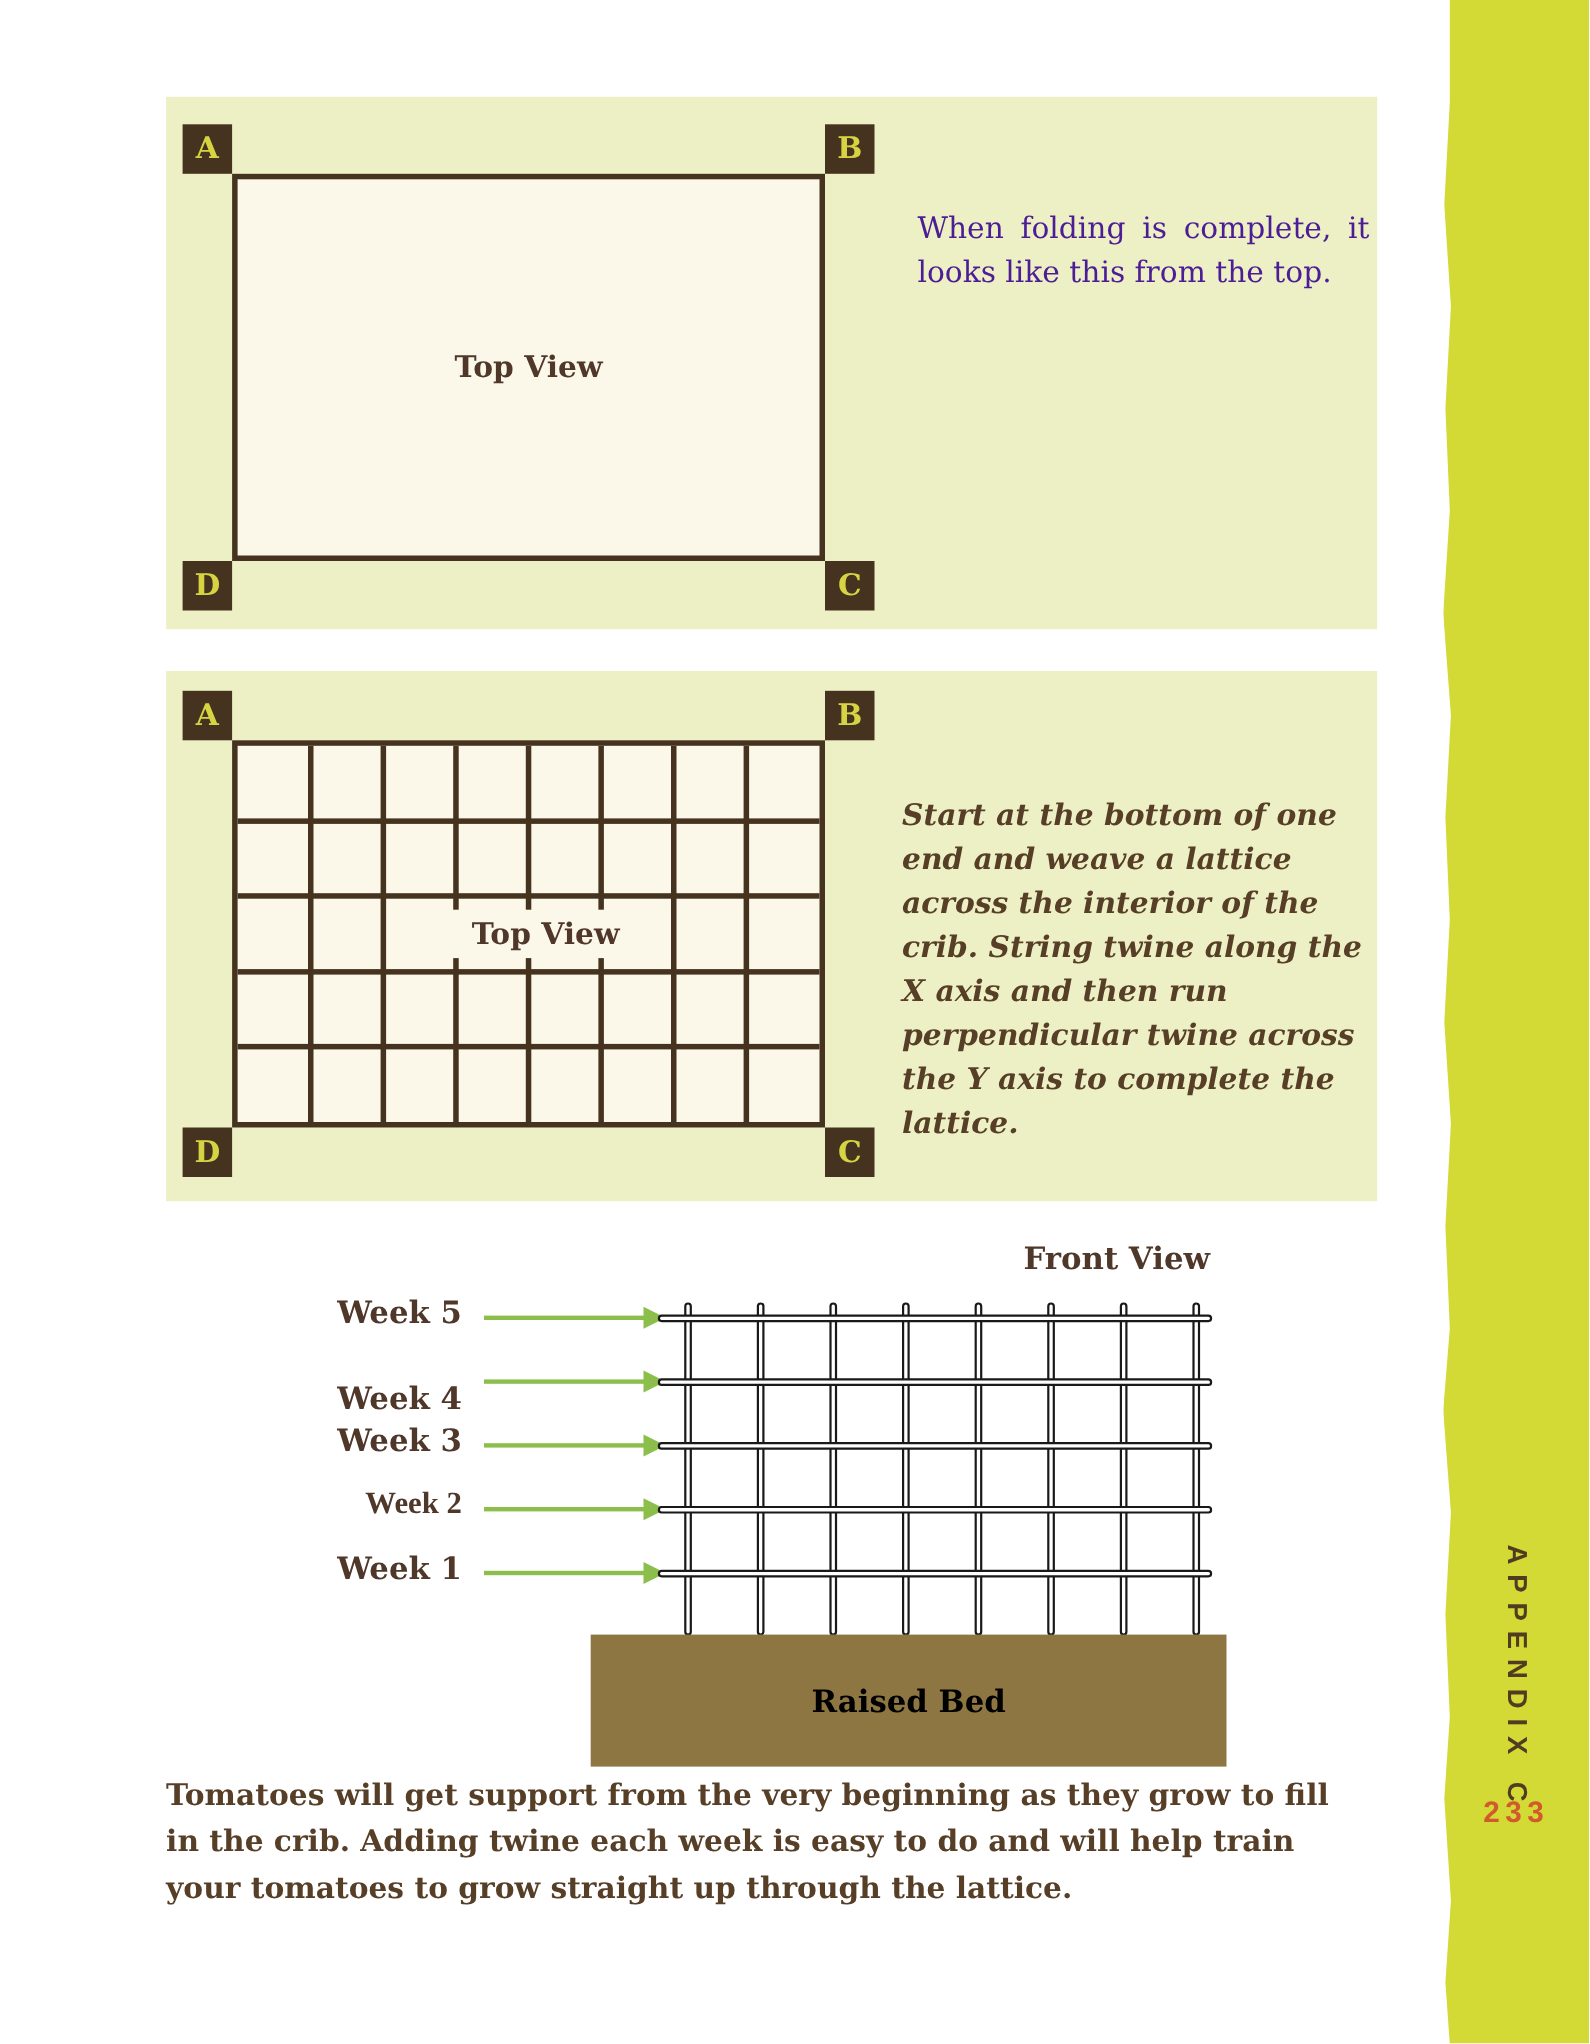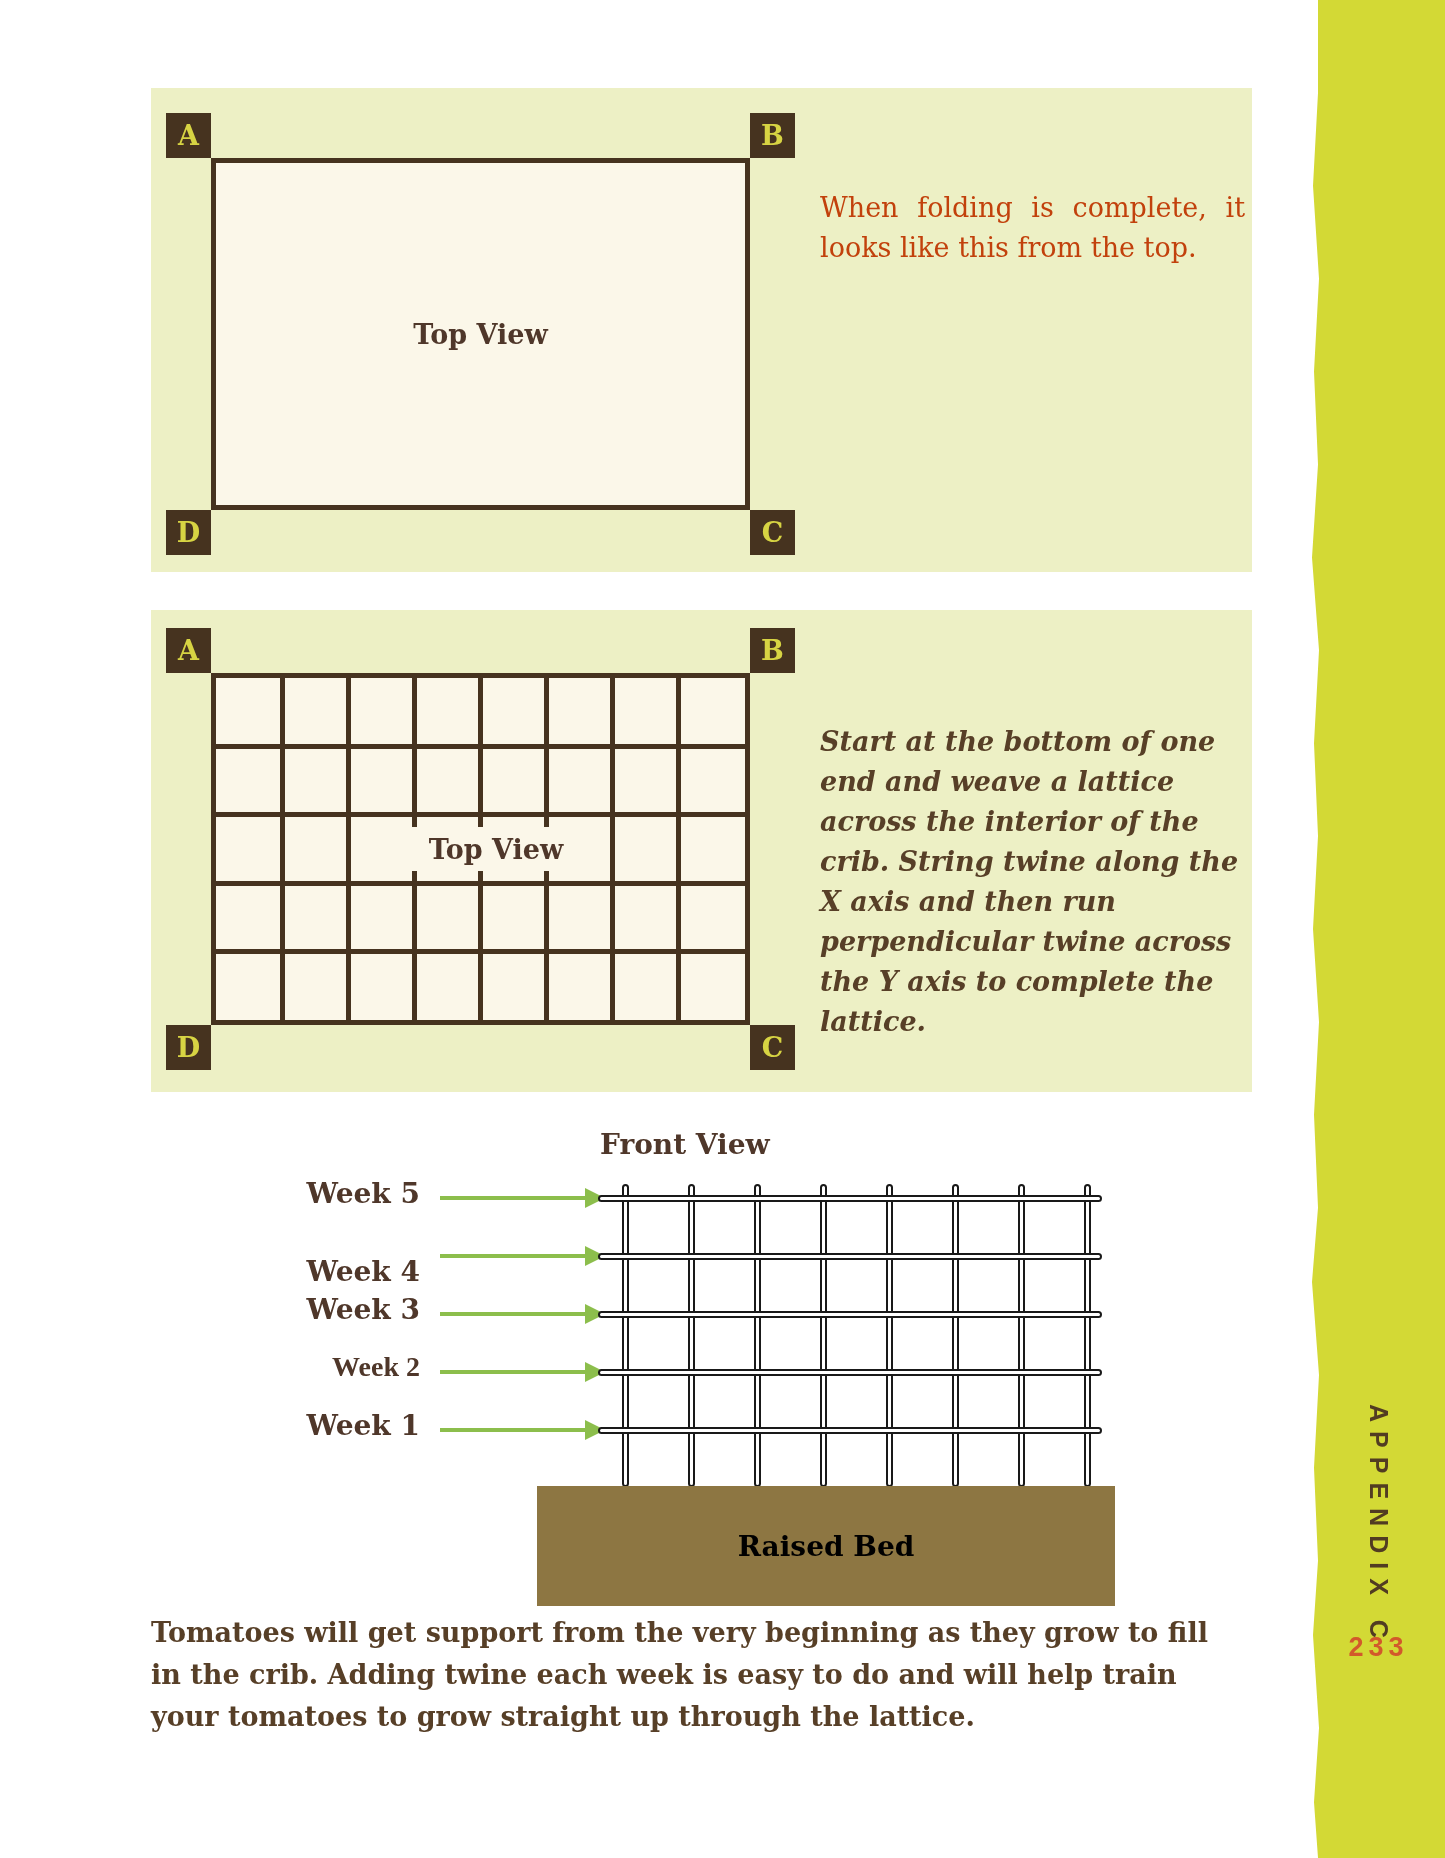--- a/index.html
+++ b/index.html
@@ -20,33 +20,33 @@
     display:flex;align-items:center;justify-content:center;}
   .panel1 .c-tl{left:15px;top:25px;}  .panel1 .c-tr{left:599px;top:25px;}
   .panel1 .c-br{left:599px;top:422px;} .panel1 .c-bl{left:15px;top:422px;}
   .panel2 .c-tl{left:15px;top:18px;}  .panel2 .c-tr{left:599px;top:18px;}
   .panel2 .c-br{left:599px;top:415px;} .panel2 .c-bl{left:15px;top:415px;}
 
   .diagram-label{font-weight:bold;font-size:27px;color:#4f372a;white-space:nowrap;}
 
   .text-col{position:absolute;left:669px;top:100px;width:425px;
     font-size:27px;line-height:40px;}
-  .text-col .reg{color:#c2410c;text-align:justify;margin:0 0 38px 0;}
+  .text-col .reg{color:#4c1d95;text-align:justify;margin:0 0 38px 14px;}
   .text-col .bold{color:#573f27;font-weight:bold;margin:0;}
   .panel2 .text-col{top:112px;width:442px;font-style:italic;}
 
   
   .lattice{position:absolute;left:60px;top:63px;width:539px;height:352px;
     background:#fbf7e9;border:5px solid #46331f;box-sizing:border-box;}
   .gridline{position:absolute;background:#46331f;}
   .patch{position:absolute;left:167px;top:149px;width:226px;height:44px;
     background:#fbf7e9;display:flex;align-items:center;justify-content:center;}
 
   
-  .fv-title{position:absolute;left:600px;top:1128px;width:500px;text-align:left;
+  .fv-title{position:absolute;left:600px;top:1128px;width:500px;text-align:right;
     font-weight:bold;font-size:28px;color:#4f372a;}
   .week{position:absolute;left:260px;width:160px;text-align:right;
     font-weight:bold;font-size:28px;color:#4f372a;white-space:nowrap;}
   .arrow-line{position:absolute;left:440px;width:147px;height:4px;background:#8cbe4c;}
   .arrow-head{position:absolute;left:585px;width:0;height:0;
     border-left:20px solid #8cbe4c;border-top:10px solid transparent;
     border-bottom:10px solid transparent;}
   .wire{position:absolute;background:#ffffff;border:2px solid #191919;
     box-sizing:border-box;border-radius:4px;}
   .raised-bed{position:absolute;left:537px;top:1486px;width:578px;height:120px;

